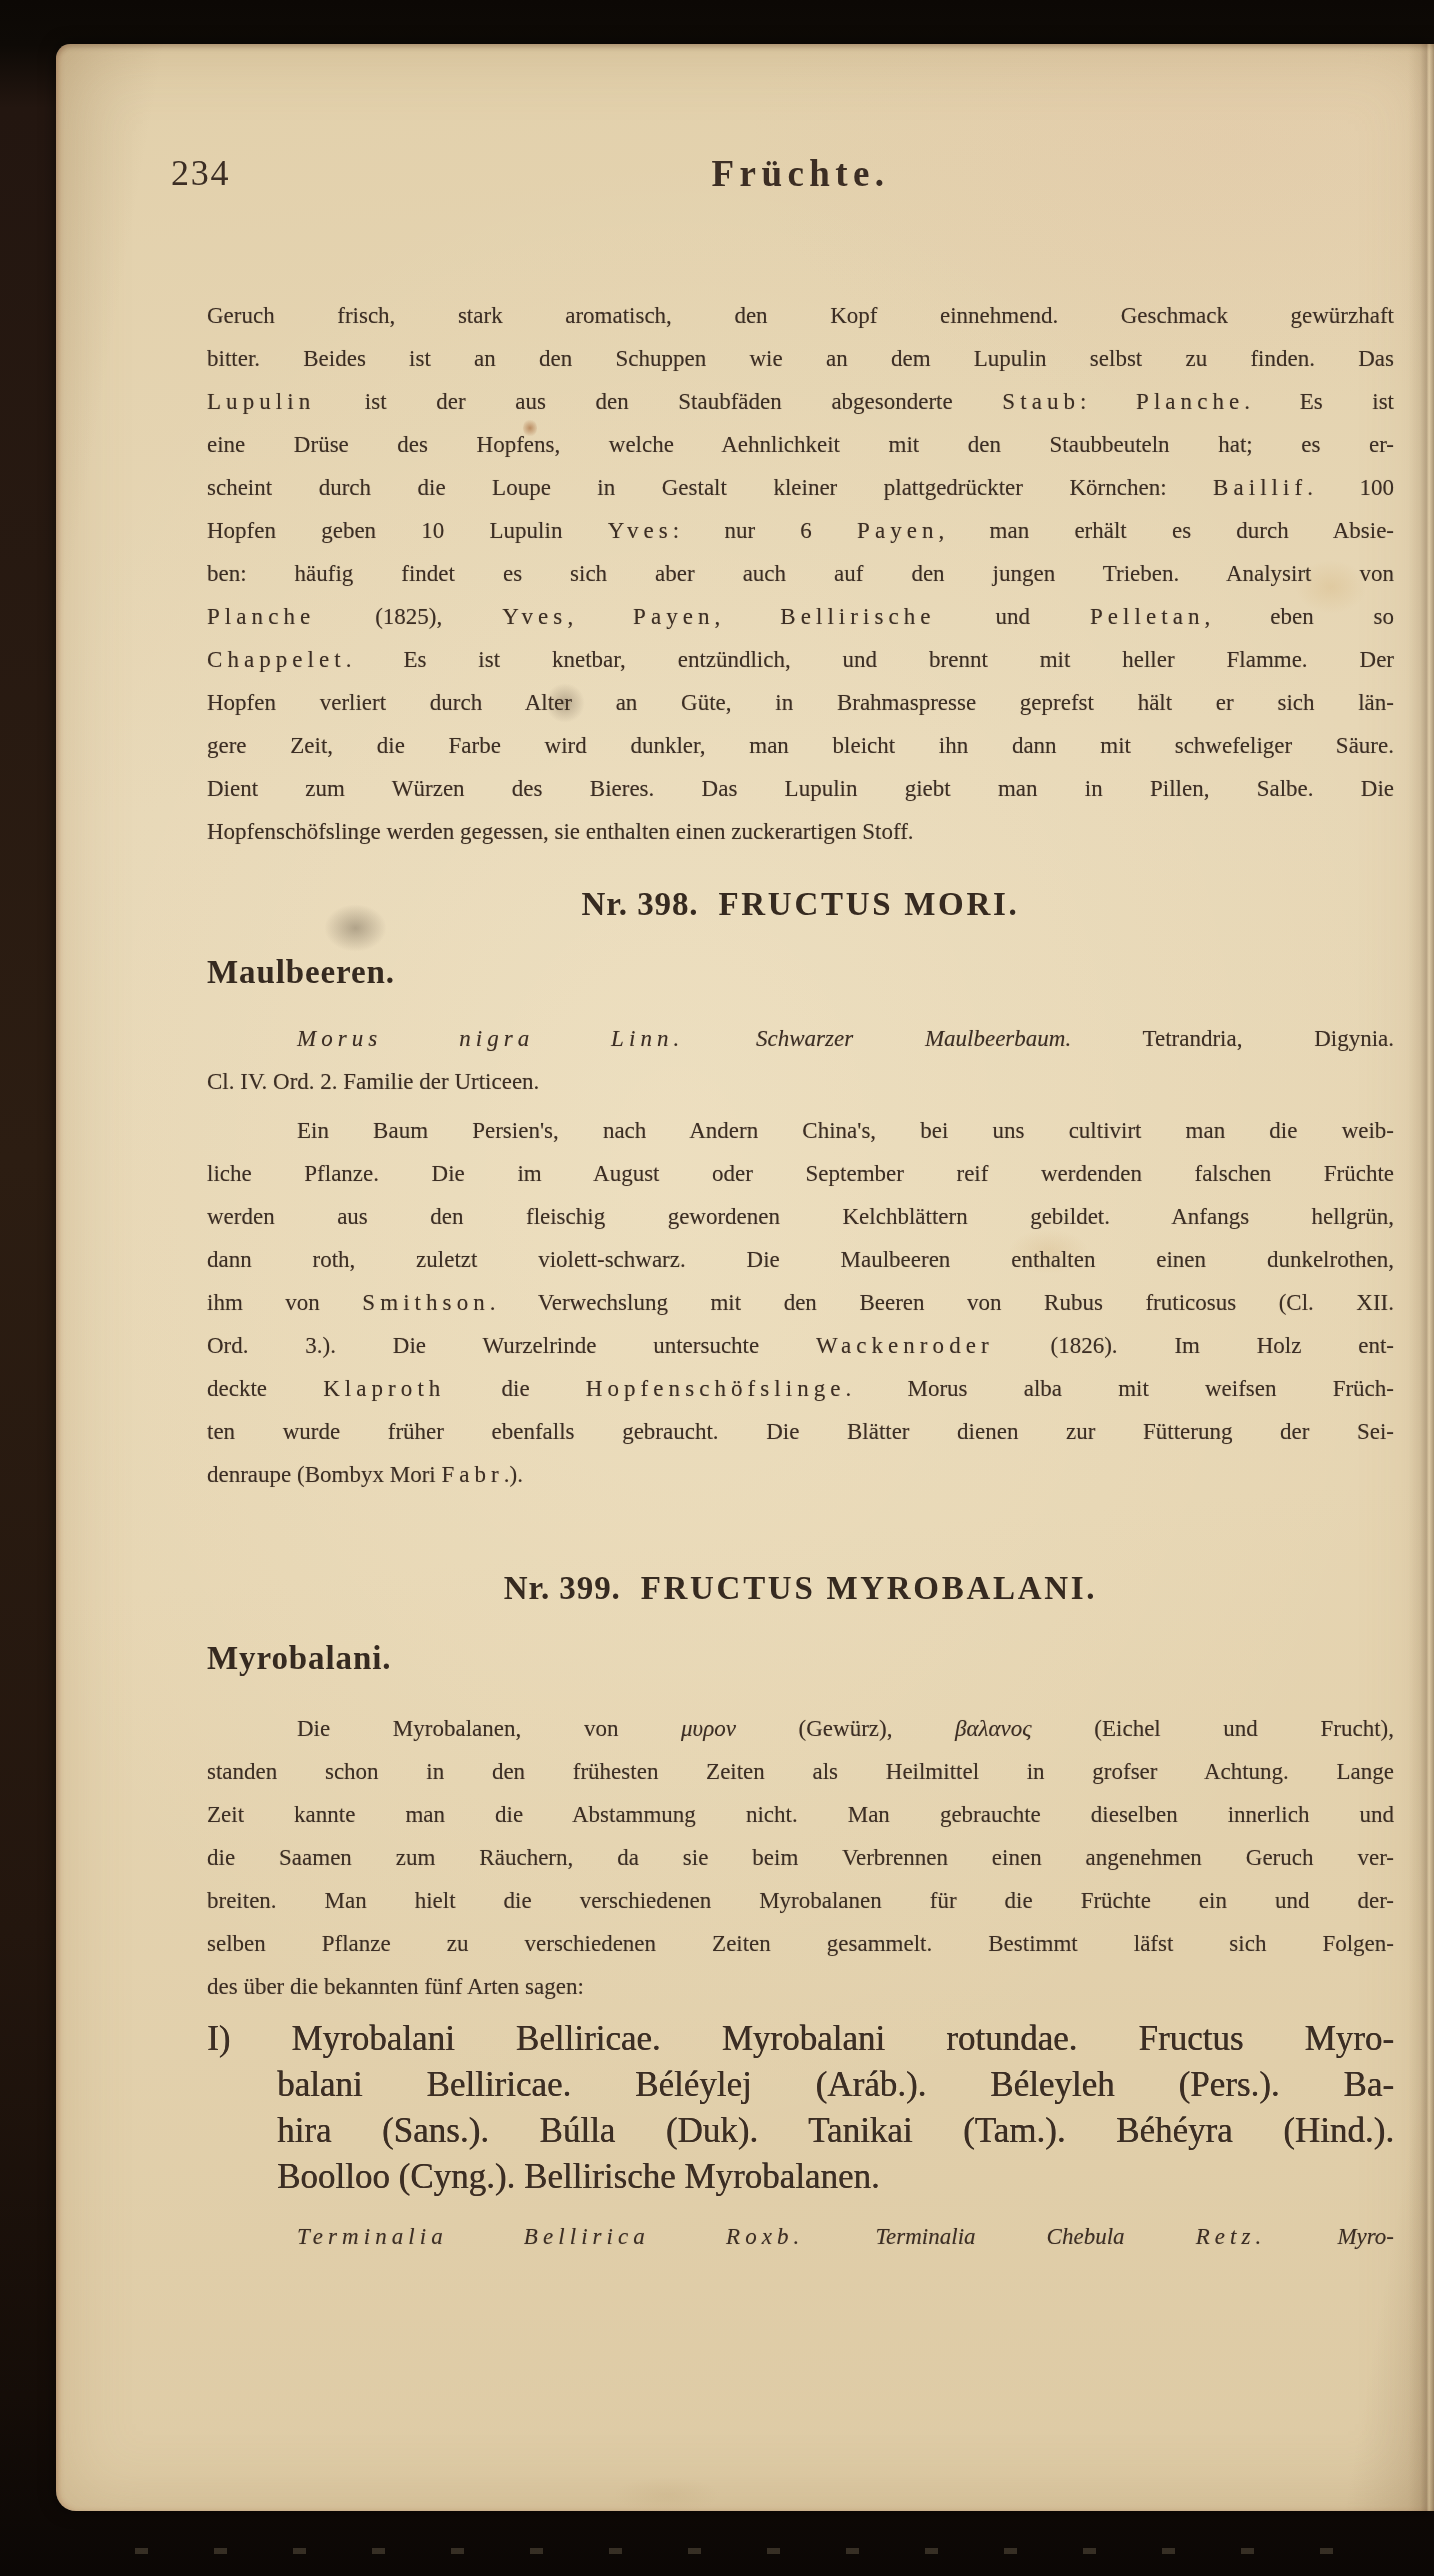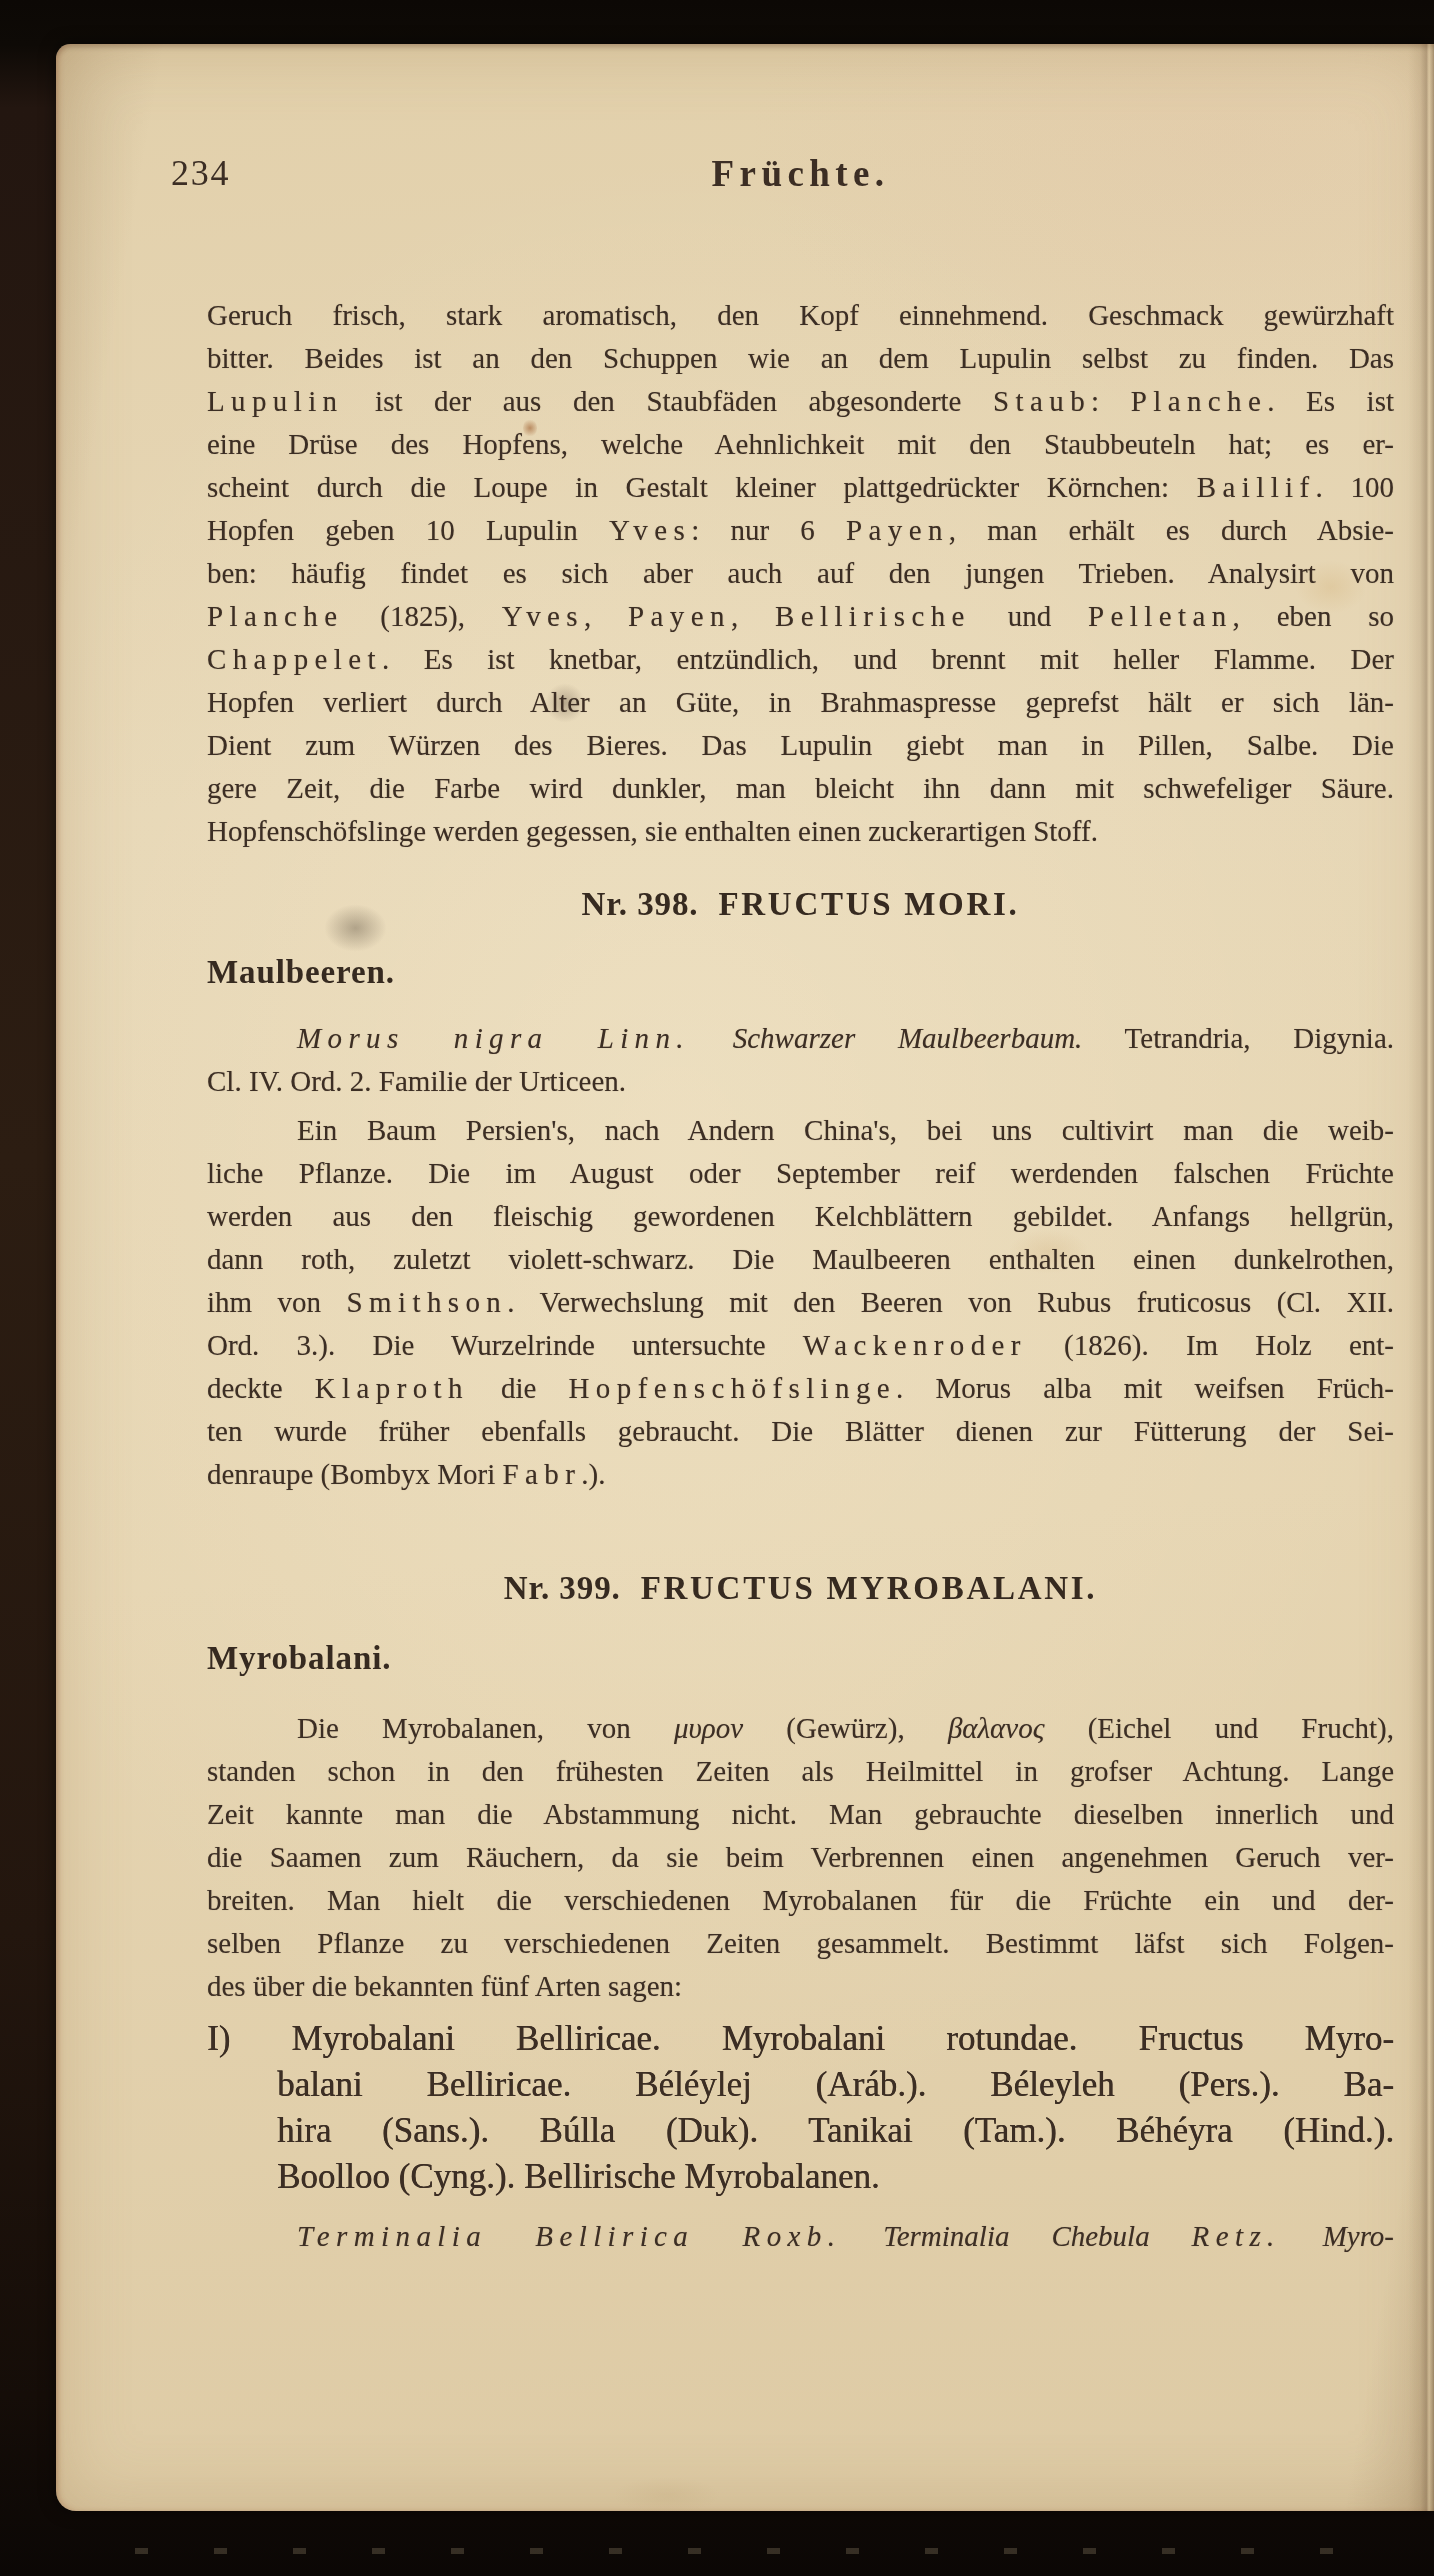--- a/index.html
+++ b/index.html
@@ -43,21 +43,21 @@
   .stain.s2{left:489px;top:639px;width:40px;height:40px;background:radial-gradient(circle, rgba(55,38,25,0.28), transparent 70%);}
   .stain.s3{left:467px;top:375px;width:14.4px;height:18px;background:radial-gradient(circle, rgba(150,80,30,0.55), transparent 75%);}
   .stain.s4{left:1239px;top:516px;width:72px;height:54px;background:radial-gradient(ellipse, rgba(190,140,60,0.16), transparent 70%);}
   .stain.s5{left:952px;top:1185px;width:81px;height:45px;background:radial-gradient(ellipse, rgba(180,130,60,0.14), transparent 70%);}
   .stain.s6{left:557px;top:2433px;width:108px;height:36px;background:radial-gradient(ellipse, rgba(170,140,90,0.12), transparent 70%);}
 
   .pagehead{position:absolute;left:151px;top:108px;width:1187px;height:47px;color:var(--ink);}
   .pagenum{position:absolute;left:-36px;top:0;font-size:36px;letter-spacing:1.8px;}
   .runtitle{display:block;text-align:center;font-size:37px;font-weight:700;letter-spacing:5.4px;}
 
-  .textblock{position:absolute;left:151px;width:1187px;color:var(--ink);font-size:29px;line-height:43px;text-shadow:0 0 0.9px rgba(62,46,34,0.35);}
+  .textblock{position:absolute;left:151px;width:1187px;color:var(--ink);font-size:23px;line-height:43px;text-shadow:0 0 0.9px rgba(62,46,34,0.35);}
   .line{white-space:normal;}
   .line.just{text-align:justify;text-align-last:justify;}
   .line.ind{text-indent:90px;}
   .line.cont{padding-left:70px;}
   .sp{letter-spacing:0.22em;}
   .it{font-style:italic;}
 
   .entryhead{position:absolute;left:151px;width:1187px;text-align:center;color:#362a20;font-size:33px;font-weight:700;letter-spacing:0.9px;}
   .entryhead .htitle{margin-left:20px;letter-spacing:2.7px;}
   .gname{position:absolute;left:151px;color:#362a20;font-size:33px;font-weight:700;letter-spacing:0.9px;}
@@ -86,22 +86,22 @@
         <div class="line just">Geruch frisch, stark aromatisch, den Kopf einnehmend. Geschmack gewürzhaft</div>
         <div class="line just">bitter. Beides ist an den Schuppen wie an dem Lupulin selbst zu finden. Das</div>
         <div class="line just"><span class="sp">Lupulin</span> ist der aus den Staubfäden abgesonderte <span class="sp">Staub</span>: <span class="sp">Planche</span>. Es ist</div>
         <div class="line just">eine Drüse des Hopfens, welche Aehnlichkeit mit den Staubbeuteln hat; es er-</div>
         <div class="line just">scheint durch die Loupe in Gestalt kleiner plattgedrückter Körnchen: <span class="sp">Baillif</span>. 100</div>
         <div class="line just">Hopfen geben 10 Lupulin <span class="sp">Yves</span>: nur 6 <span class="sp">Payen</span>, man erhält es durch Absie-</div>
         <div class="line just">ben: häufig findet es sich aber auch auf den jungen Trieben. Analysirt von</div>
         <div class="line just"><span class="sp">Planche</span> (1825), <span class="sp">Yves</span>, <span class="sp">Payen</span>, <span class="sp">Bellirische</span> und <span class="sp">Pelletan</span>, eben so</div>
         <div class="line just"><span class="sp">Chappelet</span>. Es ist knetbar, entzündlich, und brennt mit heller Flamme. Der</div>
         <div class="line just">Hopfen verliert durch Alter an Güte, in Brahmaspresse geprefst hält er sich län-</div>
+        <div class="line just">gere Zeit, die Farbe wird dunkler, man bleicht ihn dann mit schwefeliger Säure.</div>
         <div class="line just">Dient zum Würzen des Bieres. Das Lupulin giebt man in Pillen, Salbe. Die</div>
-        <div class="line just">gere Zeit, die Farbe wird dunkler, man bleicht ihn dann mit schwefeliger Säure.</div>
         <div class="line">Hopfenschöfslinge werden gegessen, sie enthalten einen zuckerartigen Stoff.</div>
       </div>
 
     <h2 class="entryhead" style="top:842px">
       <span>Nr. 398.</span><span class="htitle">FRUCTUS MORI.</span>
     </h2>
     <div class="gname" style="top:910px">Maulbeeren.</div>
 
     <div class="textblock" style="top:973px">
         <div class="line just ind"><span class="sp it">Morus nigra Linn.</span> <span class="it">Schwarzer Maulbeerbaum.</span> Tetrandria, Digynia.</div>

